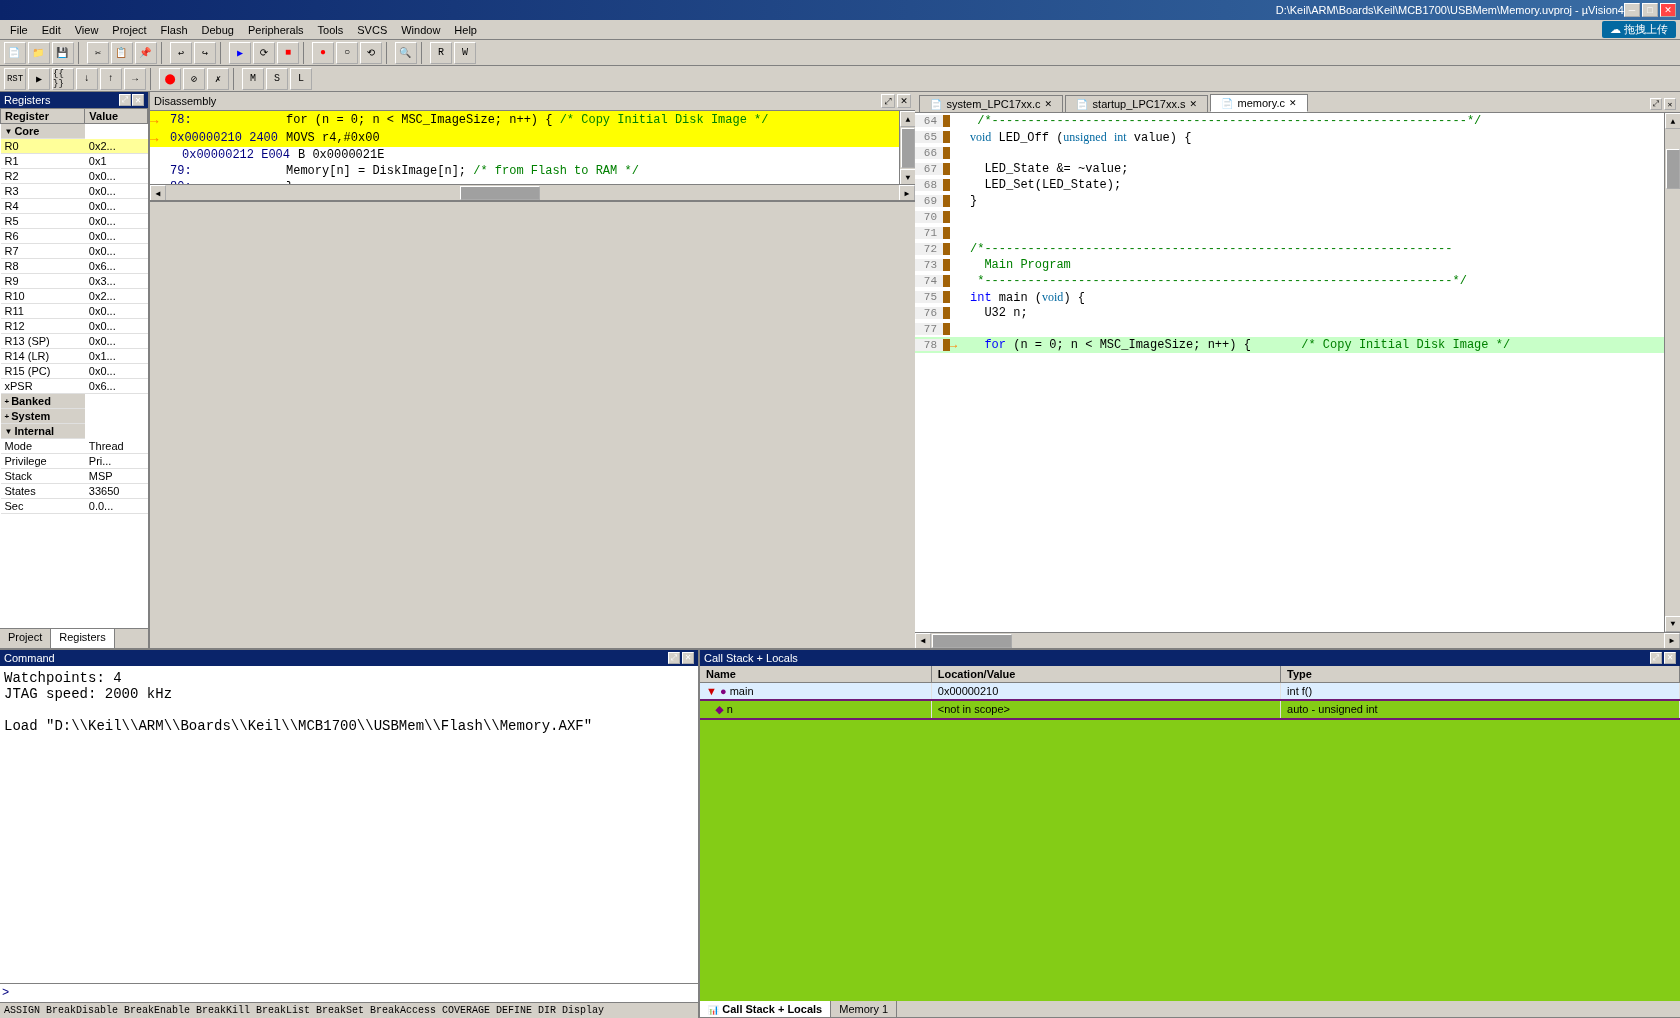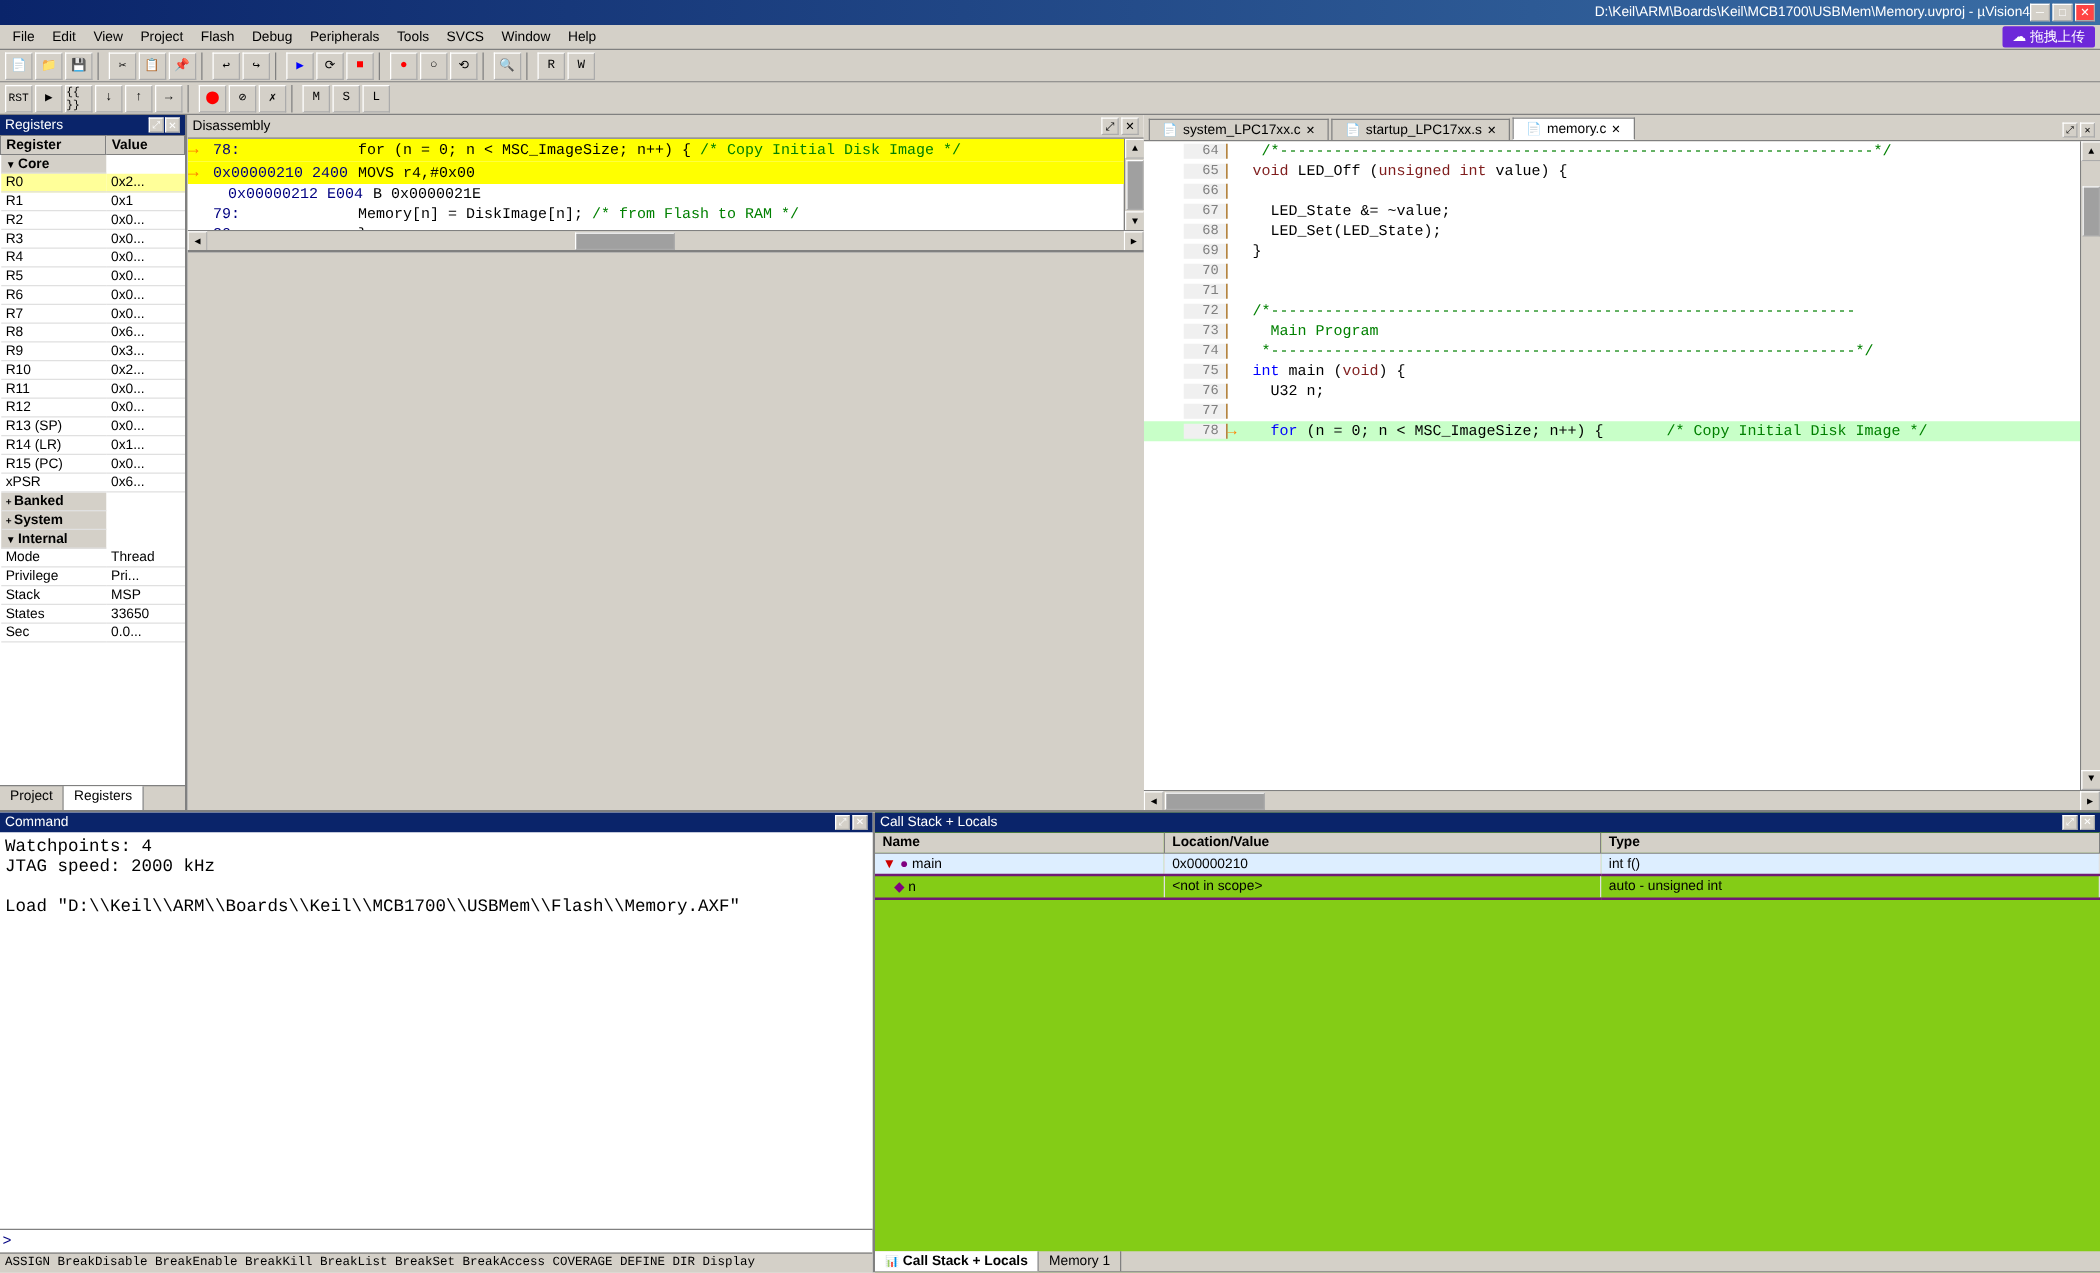--- a/index.html
+++ b/index.html
@@ -234,29 +234,28 @@
     .code-line.highlighted-green { background: #c8ffc8; }
     .code-linenum {
       width: 35px;
       min-width: 35px;
       text-align: right;
       padding-right: 6px;
       color: #808080;
       font-size: 11px;
       user-select: none;
       background: #f0f0f0;
-      border-right: 1px solid #a16207;
-      margin-left: 32px;
+      border-right: 7px solid #a16207;
     }
     .code-arrow { width: 16px; min-width: 16px; color: #ff8000; font-size: 12px; }
     .code-content { padding-left: 4px; color: #000; }
     
     
     .kw-blue { color: #0000ff; }
-    .kw-void { color: #7f1d1d; }
+    .kw-void { color: #0369a1; font-family: Liberation Serif, serif; }
     .comment { color: #008000; }
     
     
     #command-panel {
       width: 700px;
       min-width: 700px;
       background: #fff;
       border-right: 2px solid #808080;
       display: flex;
       flex-direction: column;
@@ -445,21 +444,21 @@
   <span class="menu-item">Edit</span>
   <span class="menu-item">View</span>
   <span class="menu-item">Project</span>
   <span class="menu-item">Flash</span>
   <span class="menu-item">Debug</span>
   <span class="menu-item">Peripherals</span>
   <span class="menu-item">Tools</span>
   <span class="menu-item">SVCS</span>
   <span class="menu-item">Window</span>
   <span class="menu-item">Help</span>
-  <div style="margin-left:auto; background:#6d28d9; color:white; padding: 1px 8px; font-size:11px; border-radius:2px;">☁ 拖拽上传</div>
+  <div style="margin-left:auto; background:#0369a1; color:white; padding: 1px 8px; font-size:11px; border-radius:2px;">☁ 拖拽上传</div>
 </div>
 
 <div class="toolbar">
   <div class="tb-btn">📄</div>
   <div class="tb-btn">📁</div>
   <div class="tb-btn">💾</div>
   <div class="tb-separator"></div>
   <div class="tb-btn">✂</div>
   <div class="tb-btn">📋</div>
   <div class="tb-btn">📌</div>

